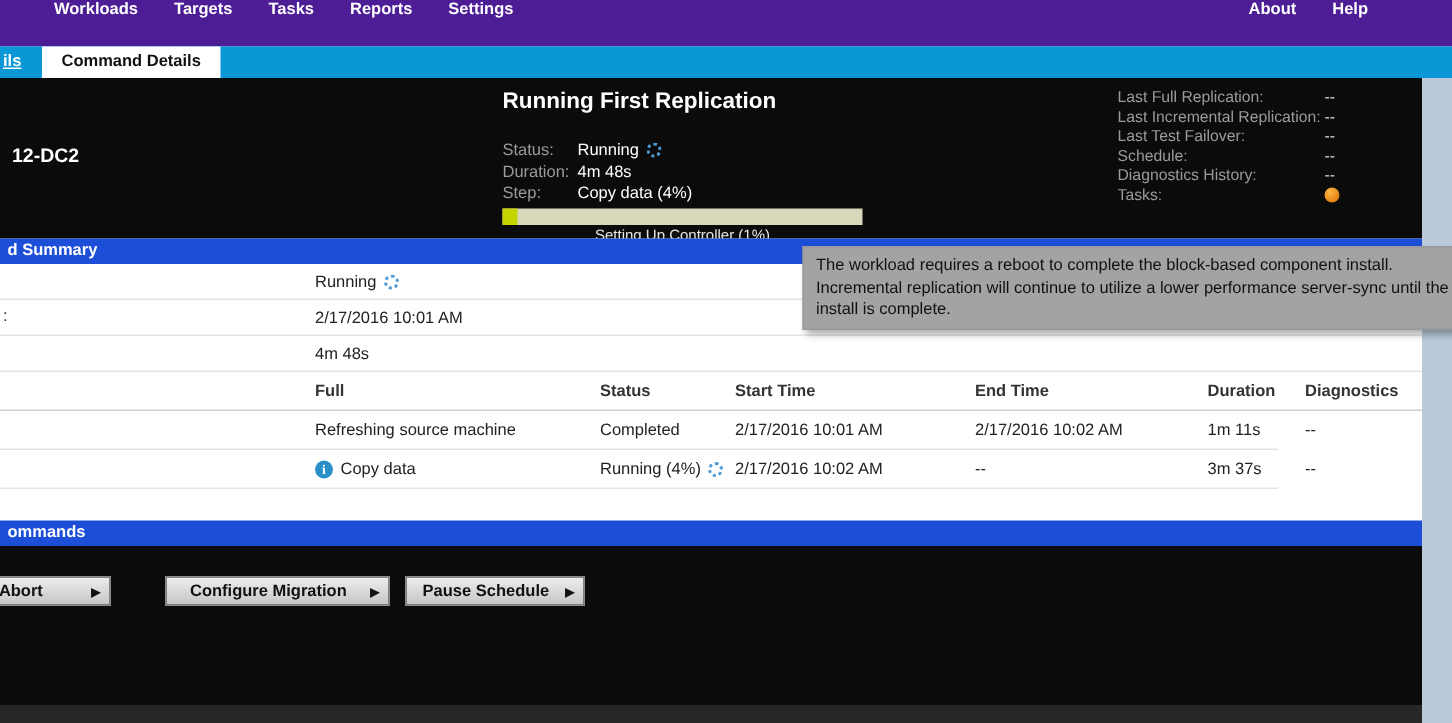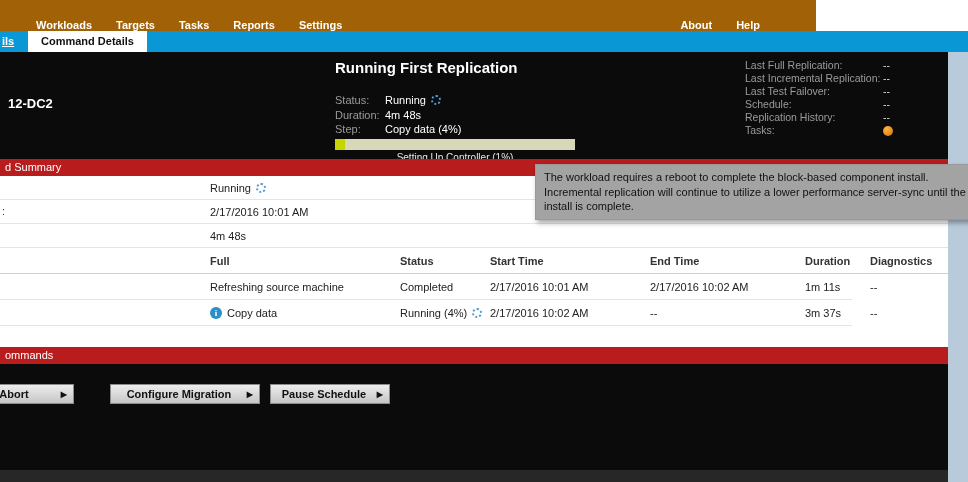--- a/index.html
+++ b/index.html
@@ -1,21 +1,21 @@
 <!DOCTYPE html>
 <html><head>
 <meta charset="utf-8">
 <style>
   *{margin:0;padding:0;box-sizing:border-box}
   body{background:#fff}
   .page{position:relative;width:968px;height:482px;overflow:hidden;background:#fff;font-family:"Liberation Sans",sans-serif}
   .abs{position:absolute}
 
   
-  .topnav{left:0;top:0;width:816px;height:31px;background:#a16207;display:flex;align-items:flex-end}
+  .topnav{left:0;top:0;width:968px;height:31px;background:#4c1d95;display:flex;align-items:flex-start}
   .nav-left{display:flex;margin-left:24px}
   .nav-right{margin-left:auto;display:flex;margin-right:44px}
   .nav-item{color:#fff;font-size:11px;font-weight:bold;padding:0 12px;cursor:pointer;white-space:nowrap}
 
   
   .tabbar{left:0;top:31px;width:968px;height:21px;background:#0a97d5}
   .tab-partial{position:absolute;left:2px;top:0;line-height:21px;color:#fff;font-size:11px;font-weight:bold;text-decoration:underline;cursor:pointer}
   .tab-active{position:absolute;left:28px;top:0;height:21px;line-height:21px;background:#fff;color:#111;font-size:11px;font-weight:bold;padding:0 13px;cursor:pointer}
 
   
@@ -29,21 +29,21 @@
   .progress{margin-top:2px;width:240px;height:11px;background:#d7d7ba;position:relative}
   .progress-fill{position:absolute;left:0;top:0;height:100%;background:#c6d500}
   .progress-caption{width:240px;text-align:center;font-size:10px;color:#e8e8e8;margin-top:2px;white-space:nowrap}
   .hdr-info{position:absolute;left:745px;top:7px;width:210px;font-size:10.5px}
   .info-row{position:relative;height:13px;line-height:13px}
   .info-label{color:#9b9b9b;white-space:nowrap}
   .info-value{position:absolute;left:138px;top:0;color:#ddd}
   .task-badge{display:inline-block;width:10px;height:10px;border-radius:50%;background:radial-gradient(circle at 35% 30%,#ffb545,#d86f00);vertical-align:middle}
 
   
-  .section-bar{left:0;width:948px;height:17px;background:#b91c1c;color:#fff;font-size:11px;font-weight:normal;line-height:17px;padding-left:5px}
+  .section-bar{left:0;width:948px;height:17px;background:#1d4ed8;color:#fff;font-size:11px;font-weight:bold;line-height:17px;padding-left:5px}
   .sb-summary{top:159px}
   .sb-commands{top:347px}
 
   
   .content{left:0;top:176px;width:948px;height:171px;background:#fff;font-size:11px;color:#222}
   .srow{position:absolute;left:0;width:948px;height:24px;border-bottom:1px solid #e4e4e4}
   .srow .lab{position:absolute;left:2px;top:0;line-height:23px;color:#333}
   .srow .val{position:absolute;left:210px;top:0;height:100%;display:flex;align-items:center;gap:5px;white-space:nowrap}
   .thead{position:absolute;left:0;top:72px;width:948px;height:26px;line-height:26px;border-bottom:1px solid #d0d0d0;font-weight:bold;color:#333}
   .trow{position:absolute;left:0;width:852px;height:26px;line-height:26px;border-bottom:1px solid #e4e4e4}
@@ -140,21 +140,21 @@
       </div>
       <div class="info-row">
         <span class="info-label">Last Test Failover:</span>
         <span class="info-value">--</span>
       </div>
       <div class="info-row">
         <span class="info-label">Schedule:</span>
         <span class="info-value">--</span>
       </div>
       <div class="info-row">
-        <span class="info-label">Replication History:</span>
+        <span class="info-label">Diagnostics History:</span>
         <span class="info-value">--</span>
       </div>
       <div class="info-row">
         <span class="info-label">Tasks:</span>
         <span class="info-value"><span class="task-badge"></span></span>
       </div>
     </div>
   </div>
 
   <div class="abs section-bar sb-summary">

